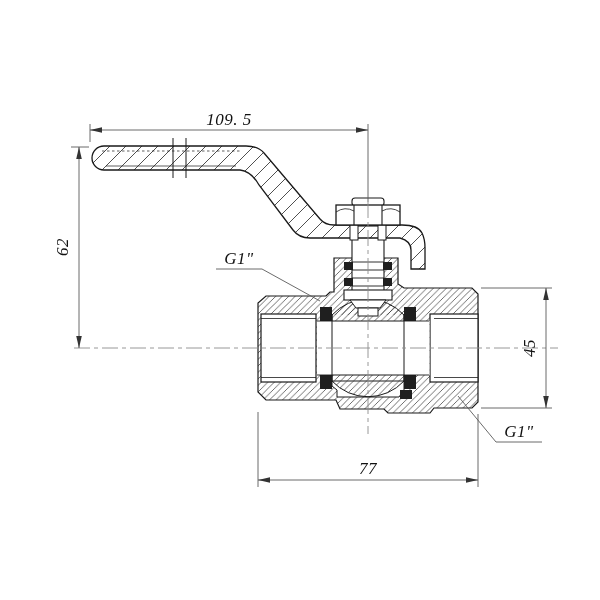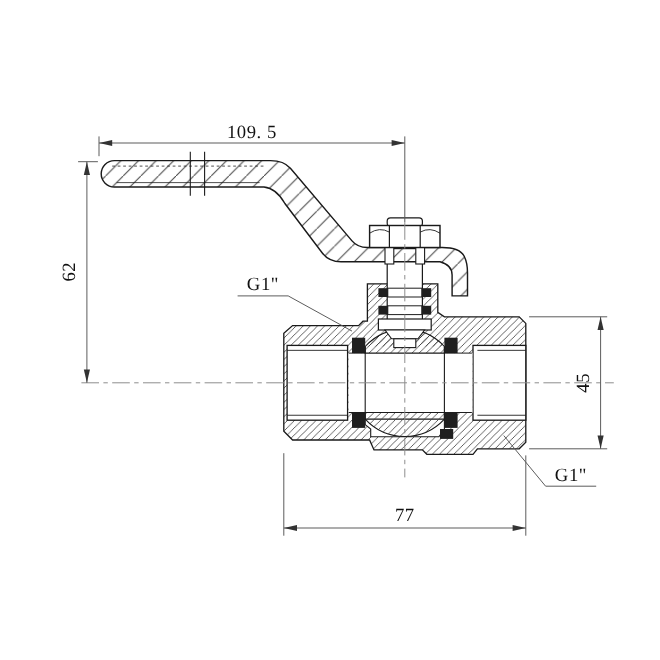--- a/index.html
+++ b/index.html
@@ -2,20 +2,21 @@
 <html><head>
 <meta charset="utf-8">
 <style>
   html,body{margin:0;padding:0;background:#fff;}
   .sheet{
     position:relative;
     width:600px;height:540px;
     background:#ffffff;
     font-family:"Liberation Serif","DejaVu Serif",serif;
     overflow:hidden;
+    font-style:italic;
   }
   svg{display:block;}
   text{
     font-family:"Liberation Serif","DejaVu Serif",serif;
     fill:#111;
   }
   .dimtext{font-size:17px;letter-spacing:.5px;}
   .labeltext{font-size:17px;letter-spacing:.5px;}
 </style>
 </head>

